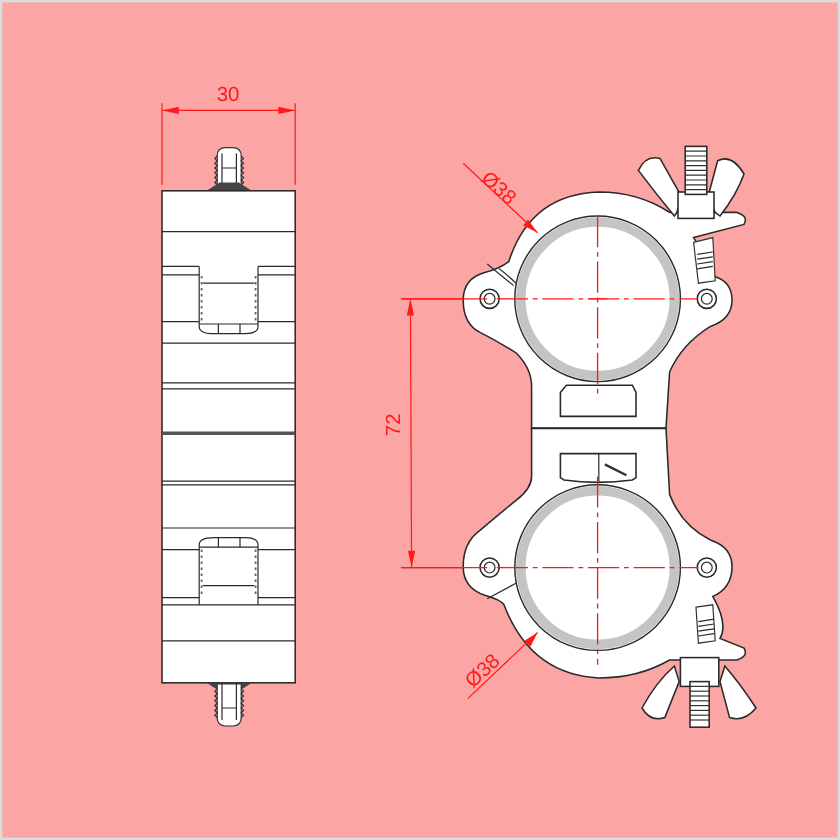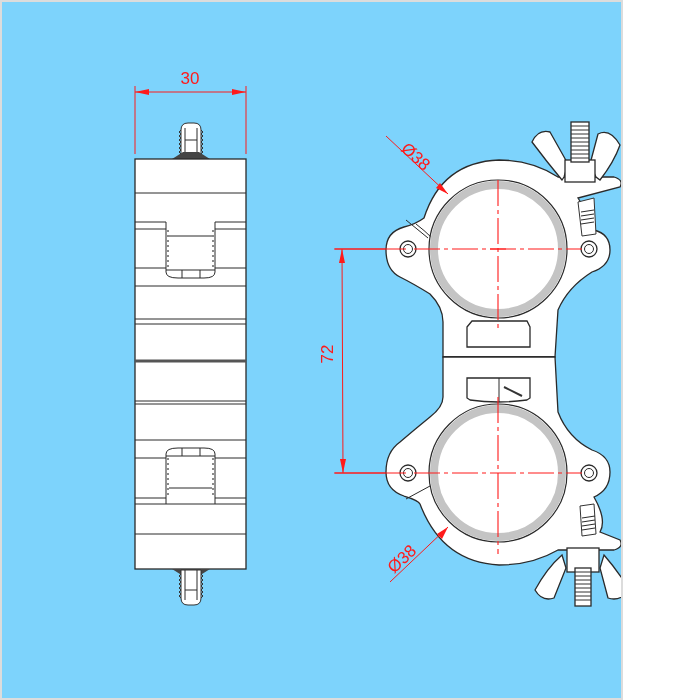--- a/index.html
+++ b/index.html
@@ -1,21 +1,21 @@
 <!DOCTYPE html>
 <html><head>
 <meta charset="utf-8">
 <style>
   html, body { margin: 0; padding: 0; background: #ffffff; }
   .frame {
     position: relative;
-    width: 623px; height: 700px;
+    width: 700px; height: 700px;
     box-sizing: border-box;
     border: 2px solid #dcdcdc;
-    background: #7dd3fc;
+    background: #fca5a5;
     overflow: hidden;
   }
   svg { position: absolute; left: 0; top: 0; }
   .dim-text {
     font-family: "Liberation Sans", sans-serif;
     fill: #ff1a1a;
     font-size: 17px;
   }
   .part { fill: #ffffff; stroke: #2a2a2a; stroke-width: 1.3; }
   .thin { fill: none; stroke: #2a2a2a; stroke-width: 1; }

